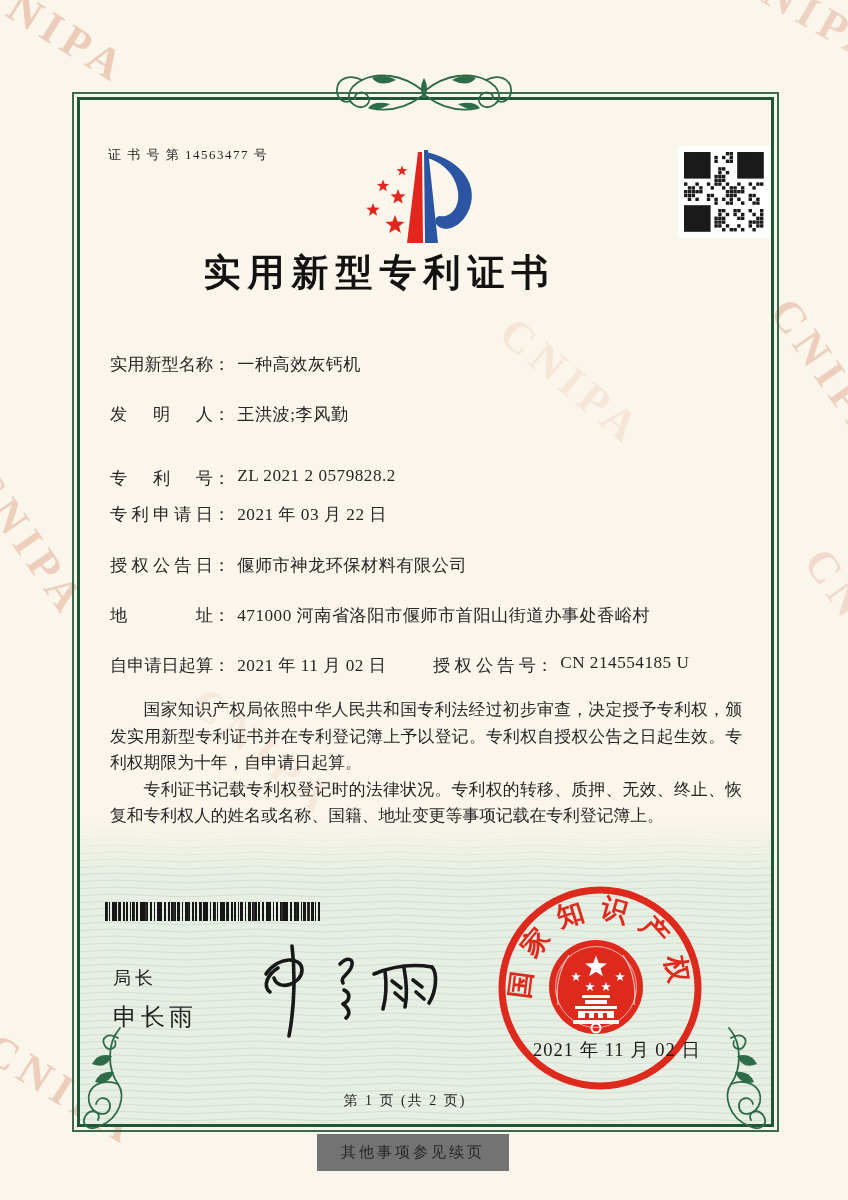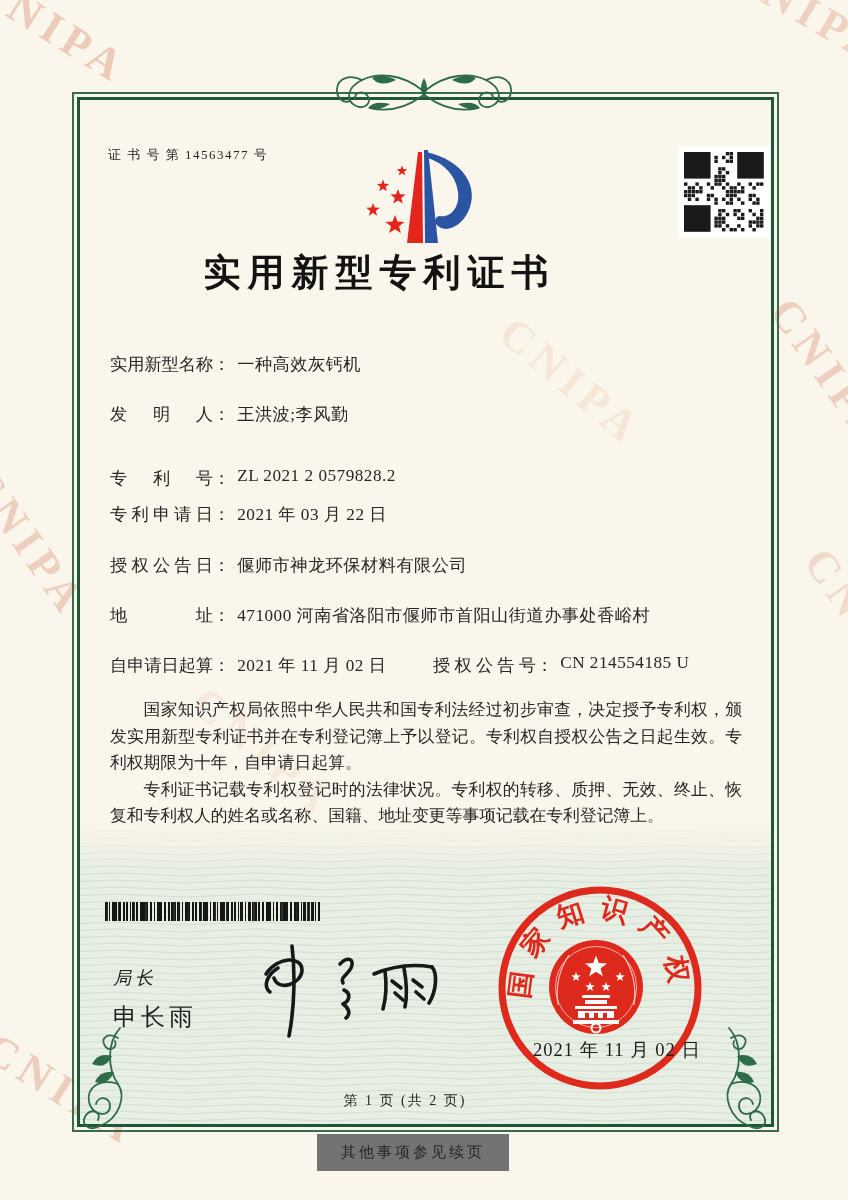--- a/index.html
+++ b/index.html
@@ -74,21 +74,21 @@
   .paras p{margin:0;text-indent:2em;}
   
   .barcode{
     position:absolute;left:105px;top:902px;width:215px;height:19px;z-index:2;
     background:
       repeating-linear-gradient(90deg,#161616 0 1.5px,transparent 1.5px 3.5px),
       repeating-linear-gradient(90deg,#161616 0 2px,transparent 2px 9px),
       repeating-linear-gradient(90deg,#2c2c2c 0 3px,transparent 3px 13.5px);
   }
   .director-title{position:absolute;left:113px;top:966px;font-size:18px;letter-spacing:4px;
-    font-family:"Liberation Sans",sans-serif;color:#222;z-index:2;font-style:italic;}
+    font-family:"Liberation Sans",sans-serif;color:#222;z-index:2;}
   .director-name{position:absolute;left:113px;top:1001px;font-size:24px;letter-spacing:4px;
     font-family:"Liberation Sans",sans-serif;color:#222;z-index:2;}
   .signature{position:absolute;left:248px;top:930px;z-index:3;}
   .signature path{stroke:#181818;stroke-width:3.6;fill:none;stroke-linecap:round;stroke-linejoin:round;}
   .seal{position:absolute;left:495px;top:883px;z-index:3;}
   .seal .ring{stroke:var(--seal_red,#de2a1c);fill:none;stroke-width:7;}
   .seal .seal-text{fill:var(--seal_red,#de2a1c);font-weight:bold;font-family:"Liberation Serif",serif;}
   .seal .emb-red{fill:var(--seal_red,#de2a1c);}
   .seal .emb-white{fill:#fff;}
   .seal .emb-wline{stroke:#fff;fill:none;}

